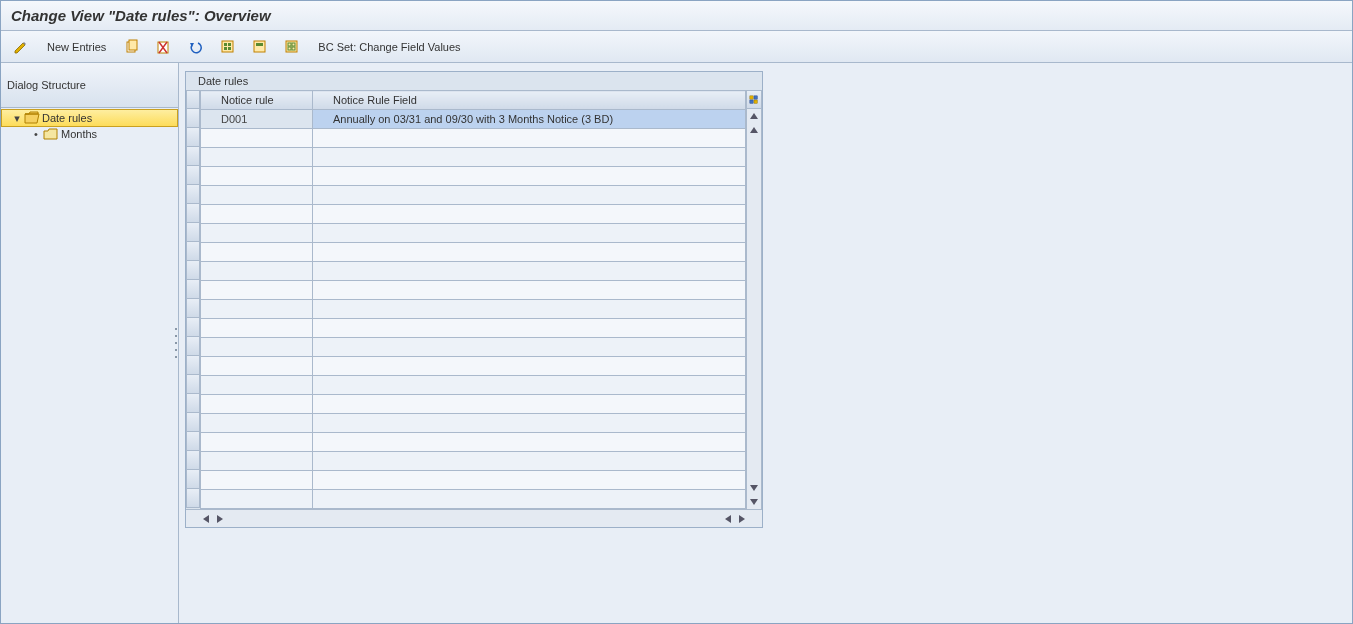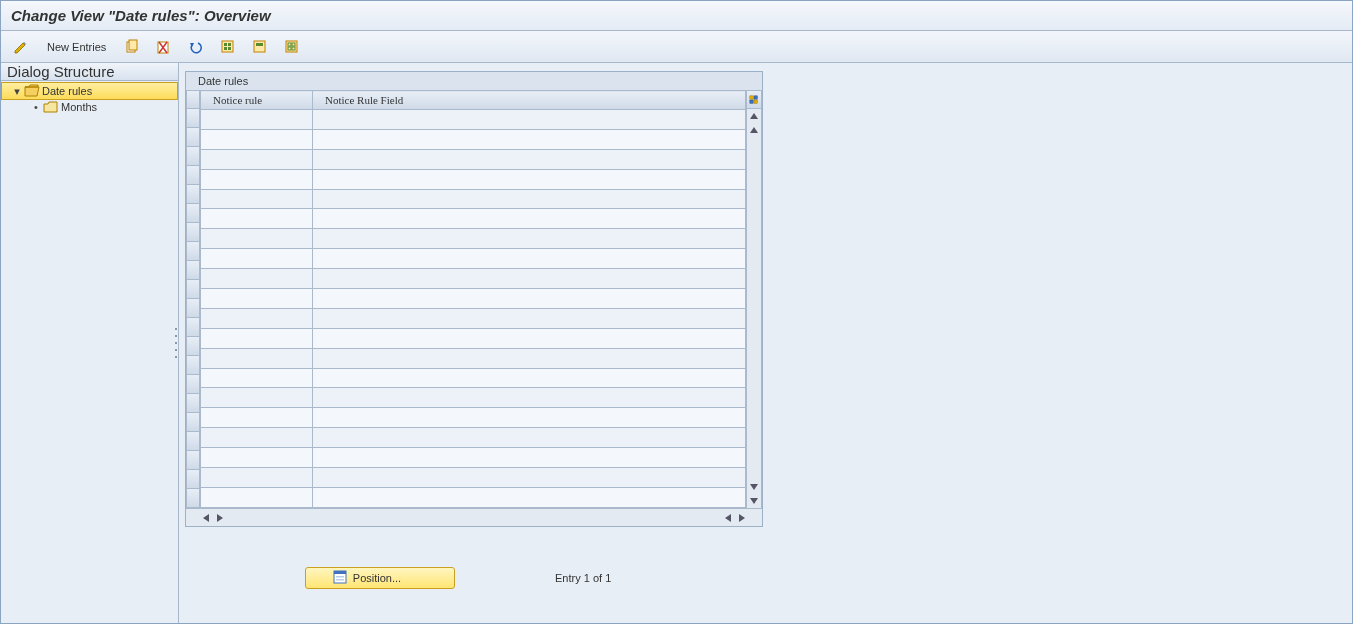--- a/index.html
+++ b/index.html
@@ -60,22 +60,22 @@
       width: 178px;
       border-right: 1px solid #a8b8cc;
       background: #e8eef6;
       display: flex;
       flex-direction: column;
       position: relative;
     }
     .sidebar-header {
       background: linear-gradient(#f0f4fa, #d8e2ee);
       border-bottom: 1px solid #a8b8cc;
-      padding: 0 6px;
-      font-size: 15px;
+      padding: 16px 6px;
+      font-size: 11px;
       color: #333;
     }
     .tree {
       padding: 2px 0;
     }
     .tree-item {
       display: flex;
       align-items: center;
       padding: 1px 4px 1px 10px;
       cursor: pointer;
@@ -143,28 +143,27 @@
     }
     .row-selector-header { border-top: 1px solid #aab9cc; }
     .grid-table {
       flex: 1;
       border-collapse: collapse;
       table-layout: fixed;
     }
     .grid-table th, .grid-table td {
       border: 1px solid #aab9cc;
       height: 19px;
-      padding: 0 12px;
+      padding: 0 20px;
       text-align: left;
       font-weight: normal;
       font-size: 11px;
       color: #333;
       overflow: hidden;
       white-space: nowrap;
-      font-family: Liberation Serif, serif;
     }
     .grid-table th {
       background: linear-gradient(#e8eef6, #cfdae8);
     }
     .grid-table td {
       background: #f4f7fb;
     }
     .grid-table tr:nth-child(odd) td.empty { background: #edf2f8; }
     .grid-table td.readonly { background: #dce5ef; color: #444; }
     .grid-table td.selected { background: #bcd2ef; }
@@ -295,20 +294,21 @@
     </span>
     <span class="icon-btn">
       <svg viewBox="0 0 16 16">
           <rect x="2" y="2" width="11" height="11" fill="#ffe9a8" stroke="#c08000"></rect>
           <rect x="4" y="4" width="3" height="3" fill="none" stroke="#5a8a30"></rect>
           <rect x="8" y="4" width="3" height="3" fill="none" stroke="#5a8a30"></rect>
           <rect x="4" y="8" width="3" height="3" fill="none" stroke="#5a8a30"></rect>
           <rect x="8" y="8" width="3" height="3" fill="none" stroke="#5a8a30"></rect>
         </svg>
     </span>
+    <span class="text-btn">BC Set: Change Field Values</span>
   </div>
 
   <div class="content-area">
     <div class="sidebar">
       <div class="sidebar-header">Dialog Structure</div>
       <div class="tree">
         <div class="tree-item selected">
           <span class="expander">▾</span>
           <span class="folder-icon">
             <svg viewBox="0 0 16 14">
@@ -369,20 +369,24 @@
               <col class="col-noticerule">
                 <col class="col-noticename">
             </colgroup>
             <thead>
               <tr>
                 <th>Notice rule</th>
                 <th>Notice Rule Field</th>
               </tr>
             </thead>
             <tbody>
+              <tr>
+                <td class="readonly">D001</td>
+                <td class="selected">Annually on 03/31 and 09/30 with 3 Months Notice (3 BD)</td>
+              </tr>
               <tr>
                   <td class="empty"></td>
                   <td class="empty"></td>
                 </tr>
               <tr>
                   <td class="empty"></td>
                   <td class="empty"></td>
                 </tr>
               <tr>
                   <td class="empty"></td>
@@ -512,29 +516,15 @@
               </div>
             <div class="arrow">
                 <svg viewBox="0 0 10 10">
                   <path d="M8 5 L2 1 L2 9 Z" fill="#556"></path>
                 </svg>
               </div>
           </div>
         </div>
       </div>
 
-      <div class="footer-area">
-        <div class="position-btn">
-          <span class="pos-icon">
-            <svg width="14" height="14" viewBox="0 0 14 14">
-                <rect x="1" y="1" width="12" height="12" fill="#fff" stroke="#4070c0"></rect>
-                <rect x="1" y="1" width="12" height="3" fill="#4070c0"></rect>
-                <rect x="3" y="6" width="8" height="1.5" fill="#b8cde8"></rect>
-                <rect x="3" y="9" width="8" height="1.5" fill="#b8cde8"></rect>
-              </svg>
-          </span>
-          <span>Position...</span>
-        </div>
-        <div class="entry-text">Entry 1 of 1</div>
-      </div>
     </div>
   </div>
 </div>
 
 </body></html>

